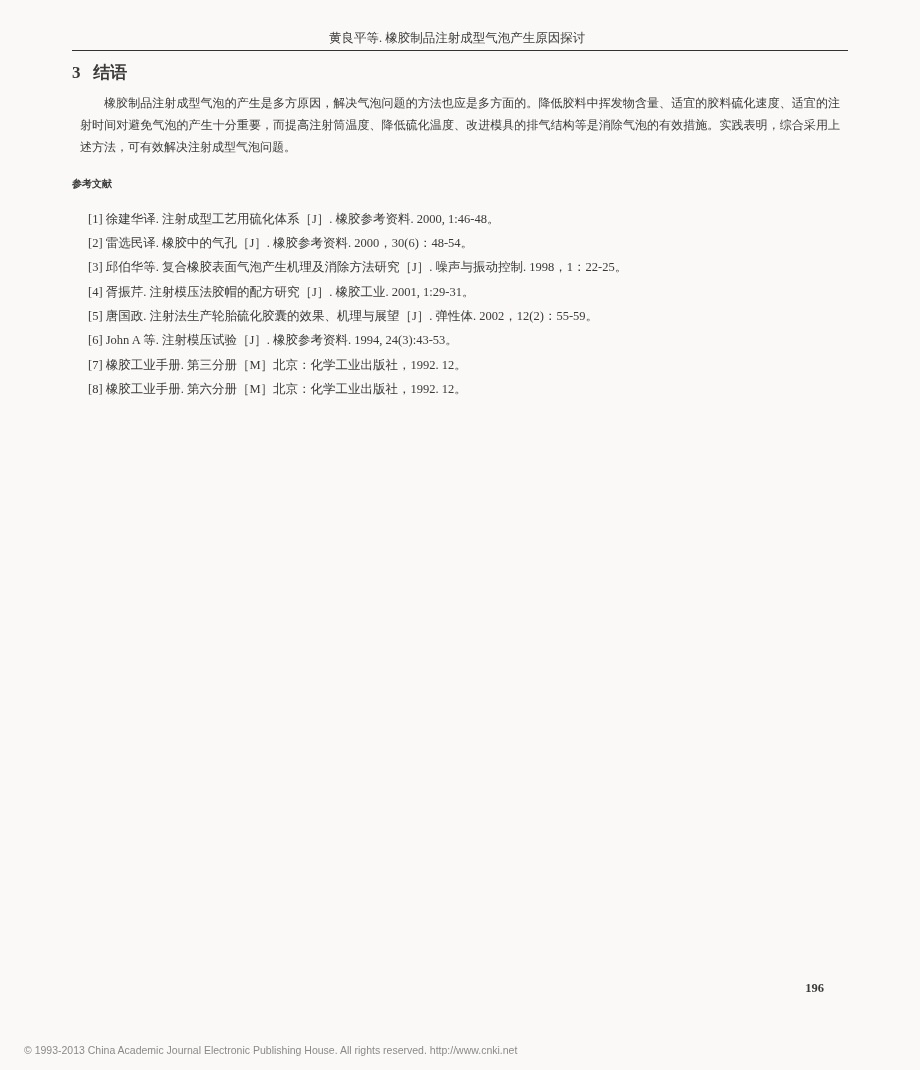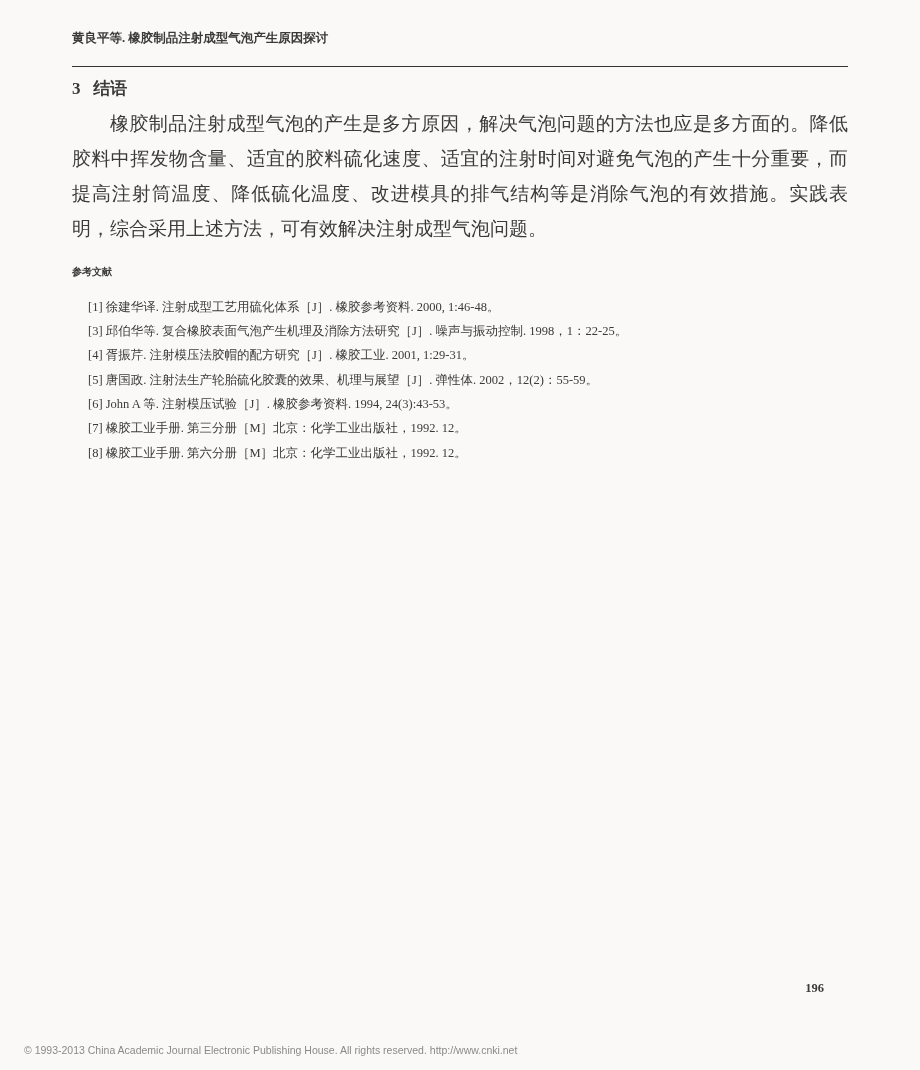--- a/index.html
+++ b/index.html
@@ -10,42 +10,42 @@
       background: #faf9f7;
       font-family: "SimSun", "宋体", serif;
       font-size: 13px;
       color: #3a3a3a;
       position: relative;
     }
     .page {
       padding: 30px 72px 0 72px;
     }
     .running-header {
-      text-align: left;
+      text-align: center;
       font-size: 12.5px;
-      font-weight: bold;
+      font-weight: normal;
       padding-right: 6px;
-      margin-bottom: 19px;
+      margin-bottom: 3px;
     }
     .rule {
       border: none;
       border-top: 1.5px solid #333;
       margin: 2px 0 10px 0;
     }
     .section-heading {
       font-weight: bold;
       font-size: 17px;
       margin: 6px 0 6px 0;
     }
     .body-text {
-      font-size: 19px;
+      font-size: 12px;
       line-height: 1.85;
       text-align: justify;
       text-indent: 2em;
-      margin: 0;
+      margin: 8px;
     }
     .ref-heading {
       font-weight: bold;
       font-size: 10px;
       margin-top: 18px;
       margin-bottom: 8px;
     }
     .ref-list {
       list-style: none;
       padding: 0;
@@ -83,20 +83,21 @@
     <span>3</span>
     &nbsp;
     <span>结语</span>
   </div>
 
   <p class="body-text">橡胶制品注射成型气泡的产生是多方原因，解决气泡问题的方法也应是多方面的。降低胶料中挥发物含量、适宜的胶料硫化速度、适宜的注射时间对避免气泡的产生十分重要，而提高注射筒温度、降低硫化温度、改进模具的排气结构等是消除气泡的有效措施。实践表明，综合采用上述方法，可有效解决注射成型气泡问题。</p>
 
   <div class="ref-heading">参考文献</div>
   <ul class="ref-list">
     <li>[1] 徐建华译. 注射成型工艺用硫化体系［J］. 橡胶参考资料. 2000, 1:46-48。</li>
+    <li>[2] 雷选民译. 橡胶中的气孔［J］. 橡胶参考资料. 2000，30(6)：48-54。</li>
     <li>[3] 邱伯华等. 复合橡胶表面气泡产生机理及消除方法研究［J］. 噪声与振动控制. 1998，1：22-25。</li>
     <li>[4] 胥振芹. 注射模压法胶帽的配方研究［J］. 橡胶工业. 2001, 1:29-31。</li>
     <li>[5] 唐国政. 注射法生产轮胎硫化胶囊的效果、机理与展望［J］. 弹性体. 2002，12(2)：55-59。</li>
     <li>[6] John A 等. 注射模压试验［J］. 橡胶参考资料. 1994, 24(3):43-53。</li>
     <li>[7] 橡胶工业手册. 第三分册［M］北京：化学工业出版社，1992. 12。</li>
     <li>[8] 橡胶工业手册. 第六分册［M］北京：化学工业出版社，1992. 12。</li>
   </ul>
 </div>
 
 <div class="page-number">196</div>

